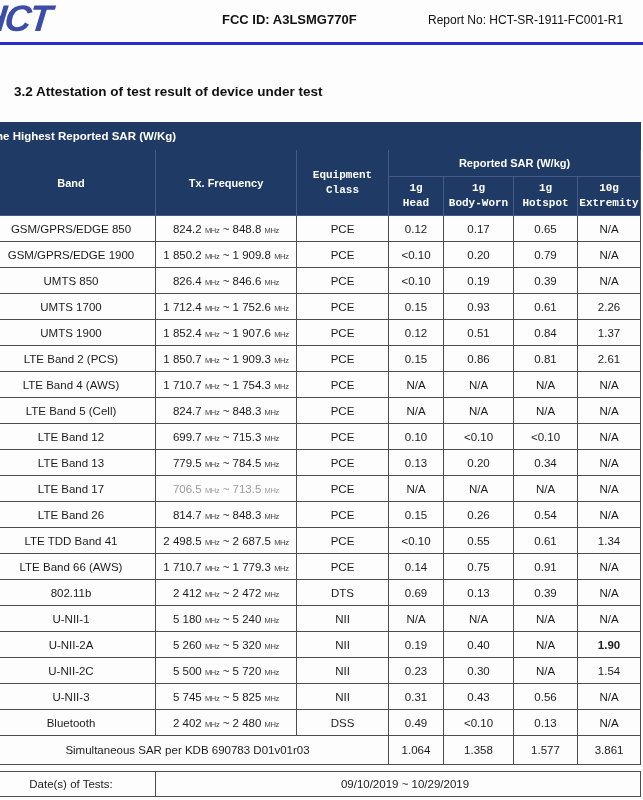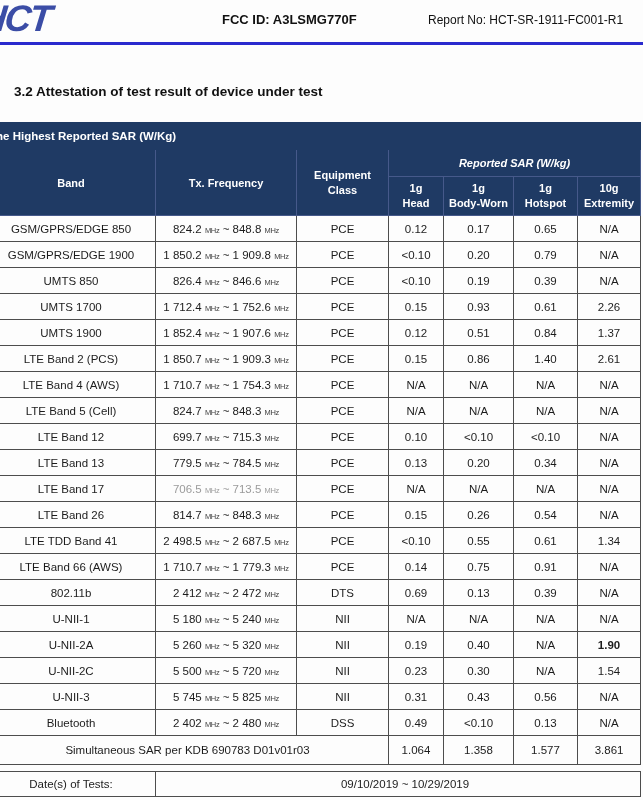--- a/index.html
+++ b/index.html
@@ -17,22 +17,22 @@
 
   
   .tbl-wrap{position:absolute;left:-14px;top:122px;width:654px;}
   table{border-collapse:collapse;table-layout:fixed;width:654px;font-size:11.5px;}
   td,th{padding:0;overflow:hidden;}
 
   .title-row th{background:#1f3a64;color:#ffffff;font-size:11.5px;font-weight:bold;
                 text-align:left;padding:7px 4px 7px 2px;border:1px solid #1f3a64;}
   thead th{background:#1f3a64;color:#ffffff;font-weight:bold;font-size:11px;
            border:1px solid #46598a;text-align:center;vertical-align:middle;}
-  th.sub{white-space:pre-line;line-height:1.35;height:38px;}
-  th.span-head{height:26px;font-style:italic;}
+  th.sub{white-space:pre-line;line-height:1.35;height:38px;font-family:Liberation Mono, monospace;}
+  th.span-head{height:26px;}
   th.rspan{height:64px;}
 
   tbody td{border:1px solid #4d4d4d;text-align:center;vertical-align:middle;height:25px;color:#1c1c1c;}
   .unit{font-size:7.5px;letter-spacing:-0.3px;color:#3d3d3d;}
   .muted, .muted .unit{color:#9b9b9b;margin-top:32px;}
   .bold{font-weight:bold;margin-top:28px;}
   .sim-label{height:28px;}
   tbody.sim td{height:28px;}
 
   .date-wrap{position:absolute;left:-14px;top:771px;width:654px;}
@@ -159,21 +159,21 @@
   <tr>
     <td>LTE Band 2 (PCS)</td>
     <td class="freq">
       <span>1 850.7</span> <span class="unit">MHz</span>
       <span>~</span>
       <span>1 909.3</span> <span class="unit">MHz</span>
     </td>
     <td>PCE</td>
     <td>0.15</td>
     <td>0.86</td>
-    <td>1.40</td>
+    <td>0.81</td>
     <td>2.61</td>
   </tr>
 
   <tr>
     <td>LTE Band 4 (AWS)</td>
     <td class="freq">
       <span>1 710.7</span> <span class="unit">MHz</span>
       <span>~</span>
       <span>1 754.3</span> <span class="unit">MHz</span>
     </td>

